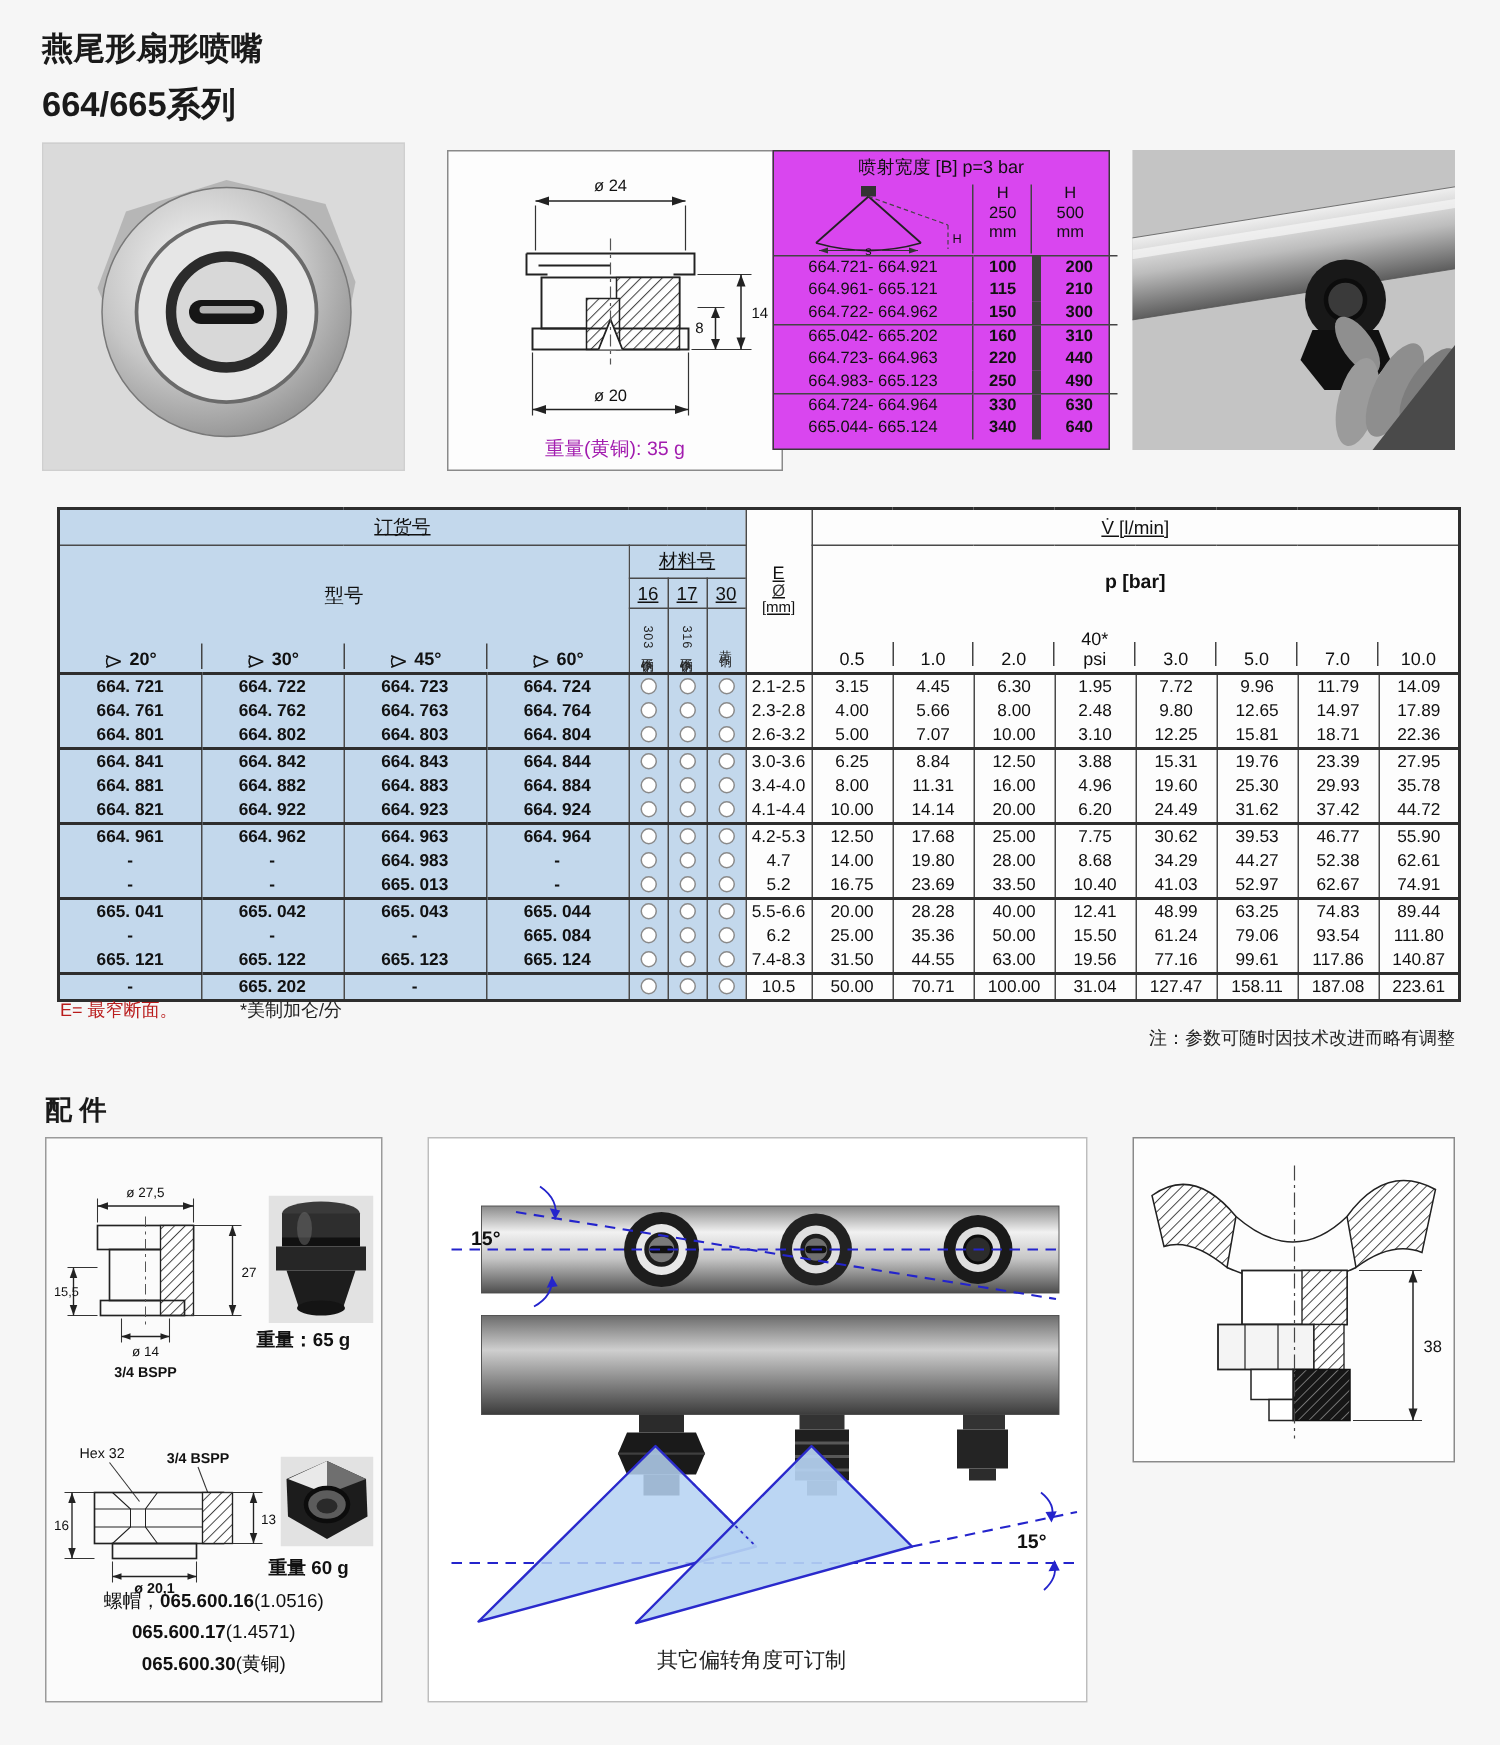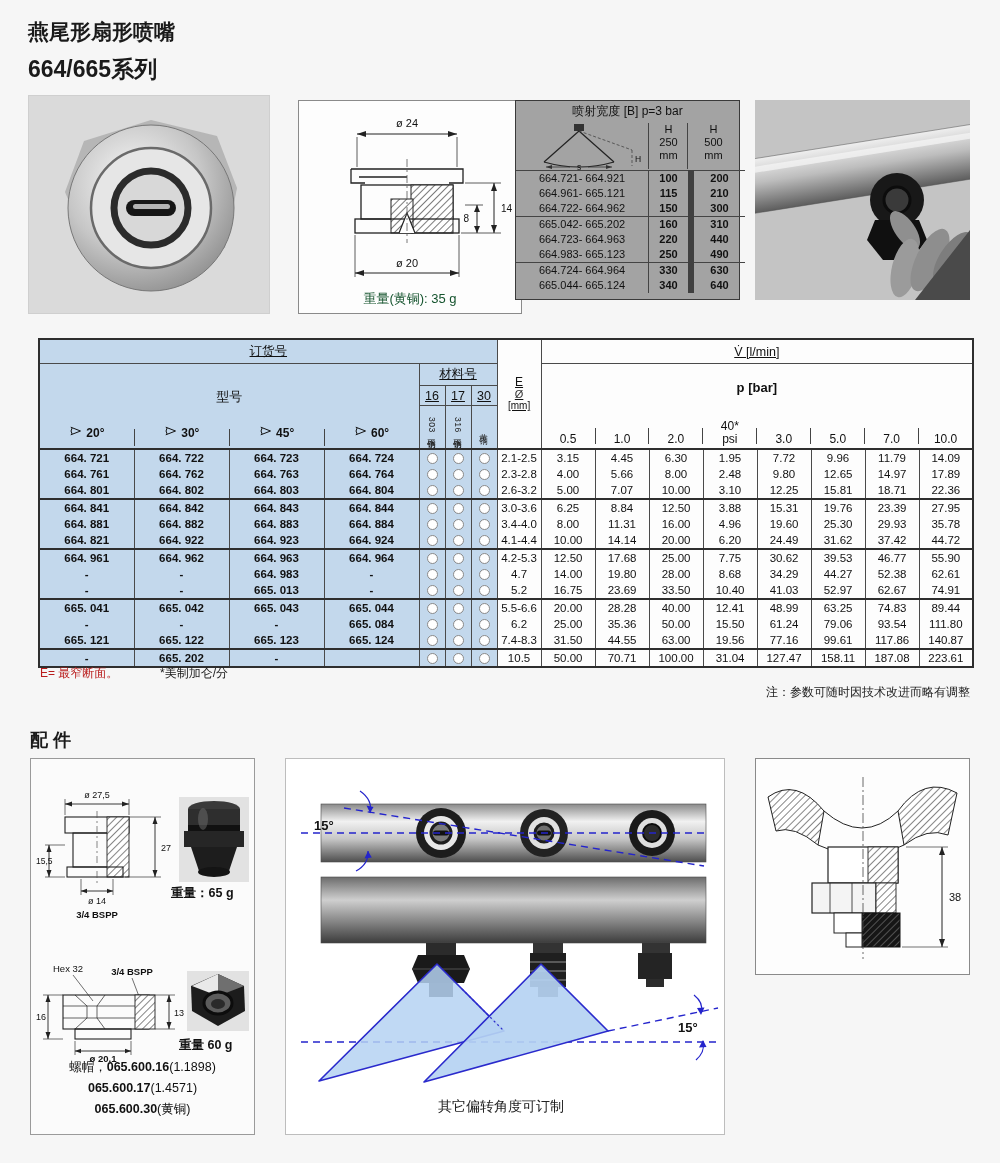--- a/index.html
+++ b/index.html
@@ -5,22 +5,22 @@
   html,body{margin:0;padding:0;background:#f6f6f6;}
   #page{position:relative;width:1000px;height:1163px;background:#f6f6f6;overflow:hidden;
         font-family:"Liberation Sans","DejaVu Sans",sans-serif;color:#1a1a1a;}
   .abs{position:absolute;}
   .t1{left:28px;top:18px;font-size:21px;font-weight:bold;}
   .t2{left:28px;top:54px;font-size:23px;font-weight:bold;}
 
   
   .photo1{left:28px;top:95px;width:240px;height:217px;background:#dcdcdc;border:1px solid #cfcfcf;}
   .drawbox{left:278px;top:100px;width:222px;height:212px;background:#fdfdfd;border:1px solid #8a8a8a;margin-left:20px;}
-  .drawcap{position:absolute;left:0;bottom:5px;width:100%;text-align:center;font-size:13px;color:#14532d;}
-  .spraybox{left:515px;top:100px;width:225px;height:200px;background:#a3a3a3;border:1px solid #3a3a3a;box-sizing:border-box;}
+  .drawcap{position:absolute;left:0;bottom:5px;width:100%;text-align:center;font-size:13px;color:#a21caf;}
+  .spraybox{left:515px;top:100px;width:225px;height:200px;background:#d946ef;border:1px solid #3a3a3a;box-sizing:border-box;}
   .photo2{left:755px;top:100px;width:215px;height:200px;background:#c9c9c9;}
 
   
   .sw-title{height:21px;line-height:21px;text-align:center;font-size:12px;color:#111;}
   .sw-head{position:relative;height:48px;}
   .sw-col{position:absolute;top:1px;height:46px;text-align:center;font-size:11px;line-height:13px;color:#111;border-left:1px solid #444;}
   .sw-col.c1{left:132px;width:39px;}
   .sw-col.c2{left:171px;width:51px;}
   table.sw{border-collapse:collapse;table-layout:fixed;width:223px;}
   table.sw td{font-size:11px;height:15px;line-height:15px;padding:0;text-align:center;color:#111;}
@@ -38,21 +38,21 @@
   table.main thead th{font-weight:normal;font-size:12.5px;color:#111;text-decoration:underline;}
   th.ordhdr{height:23px;}
   th.vflow{font-weight:bold;font-size:13px;}
   th.ehdr{font-size:11px;line-height:12px;background:#fdfdfd;}
   th.ehdr .e1{font-size:12px;}
   th.ehdr .e2{font-size:11px;color:#333;}
   th.ehdr .e3{font-size:10px;}
   td.mdlarea,th.mdlarea{vertical-align:top;position:relative;height:84px;}
   .mh-label{position:absolute;top:24px;left:0;width:100%;text-align:center;font-size:13px;}
   .angles{position:absolute;bottom:2px;left:0;width:100%;display:flex;align-items:flex-end;}
-  .angle-cell{flex:1;text-align:center;font-weight:bold;font-size:12px;display:flex;align-items:flex-start;justify-content:center;gap:4px;height:20px;}
+  .angle-cell{flex:1;text-align:center;font-weight:bold;font-size:12px;display:flex;align-items:flex-end;justify-content:center;gap:4px;height:20px;}
   .asep{width:1px;height:17px;background:#444;}
   th.parea{position:relative;background:#fdfdfd;}
   .p-label{position:absolute;top:16px;left:0;width:100%;text-align:center;font-weight:bold;font-size:13px;}
   .pcols{position:absolute;bottom:2px;left:0;width:100%;display:flex;align-items:flex-end;}
   .pcol{flex:1;text-align:center;font-size:12px;line-height:13px;}
   .psep{width:1px;height:16px;background:#444;align-self:flex-end;margin-bottom:2px;}
   th.mlabel{height:21px;}
   th.mcode{height:19px;font-weight:bold;font-size:11px;}
   th.mname{height:42px;vertical-align:middle;}
   .vtext{writing-mode:vertical-rl;text-orientation:mixed;font-size:8.5px;letter-spacing:0.5px;display:inline-block;max-height:40px;color:#222;}
@@ -694,21 +694,21 @@
     <svg class="abs" style="left:156px;top:212px;" viewBox="0 0 62 60" width="62" height="60">
       <rect width="62" height="60" fill="#e2e2e2"></rect>
       <polygon points="31,3 57,15 58,40 31,55 5,40 4,15" fill="#1c1c1c"></polygon>
       <polygon points="5,15 31,3 31,25" fill="#e9e9e9"></polygon>
       <polygon points="31,3 57,15 31,25" fill="#6f6f6f"></polygon>
       <ellipse cx="31" cy="32" rx="14" ry="11" fill="#5c5c5c" stroke="#0c0c0c" stroke-width="3"></ellipse>
       <ellipse cx="31" cy="33" rx="7" ry="5" fill="#2a2a2a"></ellipse>
     </svg>
     <div class="acc-cap" style="left:148px;top:278px;">重量 60 g</div>
     <div class="acc-text" style="top:298px;">
-      <div class="ln"><span>螺帽，</span><b>065.600.16</b><span>(1.1898)</span></div>
+      <div class="ln"><span>螺帽，</span><b>065.600.16</b><span>(1.0516)</span></div>
       <div class="ln"><b>065.600.17</b><span>(1.4571)</span></div>
       <div class="ln"><b>065.600.30</b><span>(黄铜)</span></div>
     </div>
   </div>
 
   <div class="abs midbox">
     <svg viewBox="0 0 438 375" width="438" height="375">
       <defs>
         <linearGradient id="mg1" x1="0" y1="0" x2="0" y2="1">
           <stop offset="0" stop-color="#8a8a8a"></stop>

